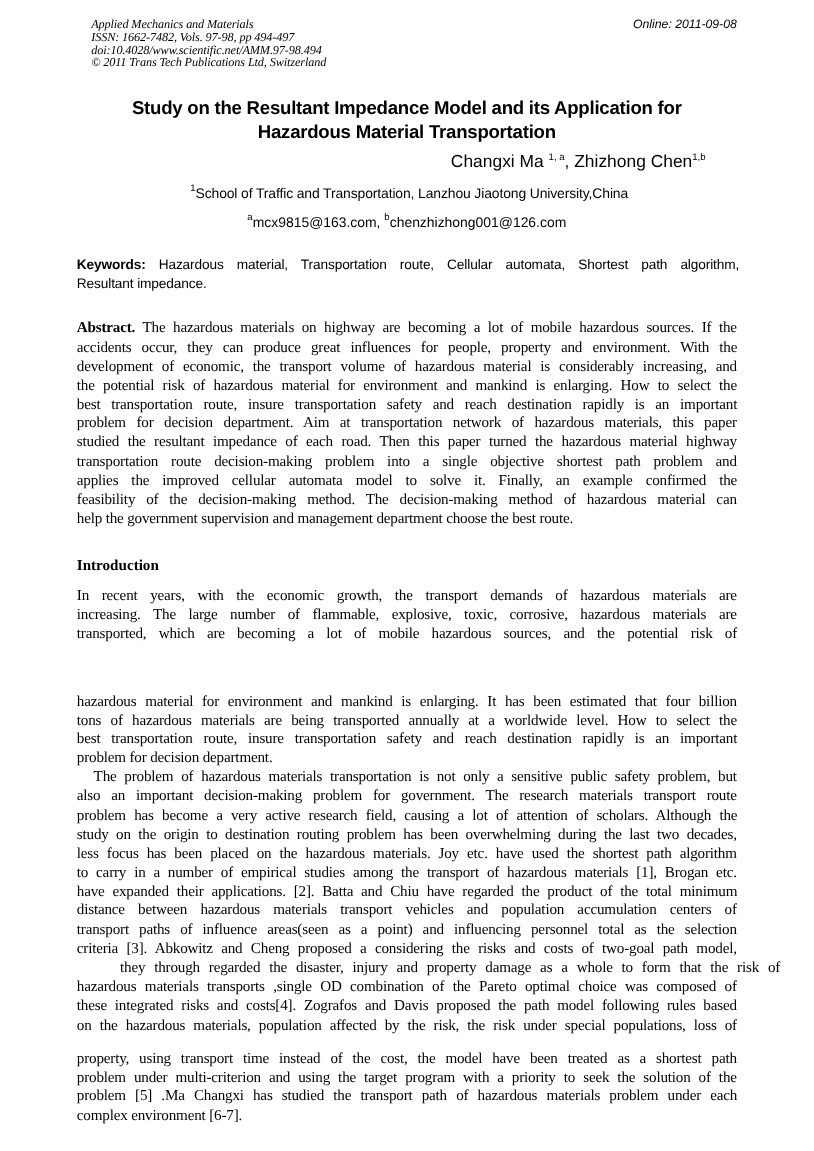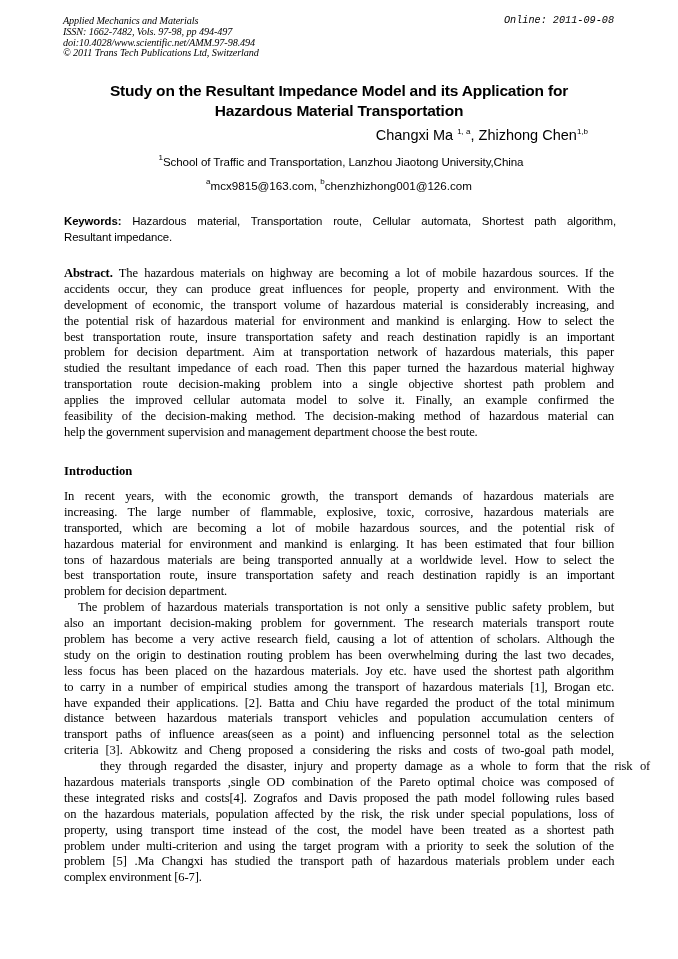--- a/index.html
+++ b/index.html
@@ -1,19 +1,19 @@
 <!DOCTYPE html>
 <html><head>
 <meta charset="utf-8">
 <style>
   html, body { margin: 0; padding: 0; background: #ffffff; }
   body { width: 678px; height: 959px; position: relative; overflow: hidden; color: #000; }
-  .hdr { position: absolute; left: 63px; top: 16px; font-family: "Liberation Serif", serif; font-style: italic; font-size: 10.2px; line-height: 10.8px; letter-spacing: -0.1px; }
+  .hdr { position: absolute; left: 76px; top: 16px; font-family: "Liberation Serif", serif; font-style: italic; font-size: 10.2px; line-height: 10.8px; letter-spacing: -0.1px; }
   .hdr div { white-space: nowrap; }
-  .online { position: absolute; right: 64px; top: 16px; font-family: Liberation Mono, monospace; font-style: italic; font-size: 10.2px; line-height: 10.8px; white-space: nowrap; padding-left: 16px; }
+  .online { position: absolute; right: 64px; top: 16px; font-family: Liberation Sans, sans-serif; font-style: italic; font-size: 10.2px; line-height: 10.8px; white-space: nowrap; padding-left: 16px; }
   .title { position: absolute; left: 0; width: 678px; top: 81px; text-align: center; font-family: "Liberation Sans", sans-serif; font-weight: bold; font-size: 15.5px; line-height: 19.5px; letter-spacing: -0.2px; }
   .authors { position: absolute; left: 0; width: 588px; top: 126px; text-align: right; font-family: "Liberation Sans", sans-serif; font-size: 14.5px; line-height: 18px; }
   .authors sup, .affil sup, .emails sup { font-size: 8px; vertical-align: 6px; line-height: 0; }
   .affil { position: absolute; left: 2px; width: 678px; top: 155px; text-align: center; font-family: "Liberation Sans", sans-serif; font-size: 11.6px; line-height: 14px; letter-spacing: -0.1px; }
   .emails { position: absolute; left: 0; width: 678px; top: 179px; text-align: center; font-family: "Liberation Sans", sans-serif; font-size: 11.6px; line-height: 14px; }
   .kw { position: absolute; left: 64px; width: 552px; top: 214px; font-family: "Liberation Sans", sans-serif; font-size: 11.4px; line-height: 15px; letter-spacing: -0.1px; }
   .kw b { font-weight: bold; }
   .body-text { position: absolute; left: 64px; width: 550px; font-family: "Liberation Serif", serif; font-size: 12.6px; line-height: 15.9px; letter-spacing: -0.15px; }
   .line { display: block; white-space: nowrap; text-align: justify; text-align-last: justify; height: 15.9px; overflow: visible; }
   .line.last { text-align-last: left; }
@@ -63,35 +63,35 @@
   <span class="line" style="display: block; width: auto; word-spacing: 6.09091px;">feasibility of the decision-making method. The decision-making method of hazardous material can</span>
   <span class="line last">help the government supervision and management department choose the best route.</span>
 </div>
 
 <div class="intro-head">Introduction</div>
 
 <div class="body-text intro">
   <span class="line" style="display: block; width: auto; word-spacing: 7.53846px;">In recent years, with the economic growth, the transport demands of hazardous materials are</span>
   <span class="line" style="display: block; width: auto; word-spacing: 7.45455px;">increasing. The large number of flammable, explosive, toxic, corrosive, hazardous materials are</span>
   <span class="line" style="display: block; width: auto; word-spacing: 7.21429px;">transported, which are becoming a lot of mobile hazardous sources, and the potential risk of</span>
-  <span class="line" style="display: block; width: auto; word-spacing: 4.28571px;">hazardous material for environment and mankind is enlarging. It has been estimated that four billion</span>
+  <span class="line" style="display: block; width: auto; word-spacing: 4.28571px; margin-top: 40px;">hazardous material for environment and mankind is enlarging. It has been estimated that four billion</span>
   <span class="line" style="display: block; width: auto; word-spacing: 4.73333px;">tons of hazardous materials are being transported annually at a worldwide level. How to select the</span>
   <span class="line" style="display: block; width: auto; word-spacing: 6px;">best transportation route, insure transportation safety and reach destination rapidly is an important</span>
   <span class="line last">problem for decision department.</span>
   <span class="line indent" style="display: block; width: auto; word-spacing: 2.42857px;">The problem of hazardous materials transportation is not only a sensitive public safety problem, but</span>
   <span class="line" style="display: block; width: auto; word-spacing: 5.27273px;">also an important decision-making problem for government. The research materials transport route</span>
   <span class="line" style="display: block; width: auto; word-spacing: 3.875px;">problem has become a very active research field, causing a lot of attention of scholars. Although the</span>
   <span class="line" style="display: block; width: auto; word-spacing: 3.2px;">study on the origin to destination routing problem has been overwhelming during the last two decades,</span>
   <span class="line" style="display: block; width: auto; word-spacing: 3.6875px;">less focus has been  placed on the hazardous materials. Joy etc. have used the shortest path algorithm</span>
   <span class="line" style="display: block; width: auto; word-spacing: 3.5625px;">to carry in a number of empirical studies among the transport of hazardous materials [1], Brogan etc.</span>
   <span class="line" style="display: block; width: auto; word-spacing: 3.53333px;">have expanded their applications. [2]. Batta and Chiu have regarded the product of the total minimum</span>
   <span class="line" style="display: block; width: auto; word-spacing: 8px;">distance between hazardous materials transport vehicles and population accumulation centers of</span>
   <span class="line" style="display: block; width: auto; word-spacing: 5.42857px;">transport paths of influence areas(seen as a point) and influencing personnel total as the selection</span>
   <span class="line" style="display: block; width: auto; word-spacing: 3.93333px;">criteria [3]. Abkowitz and Cheng proposed a considering the risks and costs of two-goal path model,</span>
   <span class="line" style="display: block; width: auto; word-spacing: 4.41176px; margin-left: 36px;">they through regarded the disaster, injury and property damage as a whole to form that the risk of</span>
   <span class="line" style="display: block; width: auto; word-spacing: 4px;">hazardous materials transports ,single OD combination of the Pareto optimal choice was composed of</span>
   <span class="line" style="display: block; width: auto; word-spacing: 3.57143px;">these integrated risks and costs[4]. Zografos and Davis proposed the path model following rules based</span>
   <span class="line" style="display: block; width: auto; word-spacing: 3.73333px;">on the hazardous materials, population affected by the risk, the risk under special populations, loss of</span>
-  <span class="line" style="display: block; width: auto; word-spacing: 5.25px;">property, using transport time instead of the cost, the model have been treated as a shortest path</span>
+  <span class="line" style="display: block; width: auto; word-spacing: 5.25px; margin-top: 12px;">property, using transport time instead of the cost, the model have been treated as a shortest path</span>
   <span class="line" style="display: block; width: auto; word-spacing: 3.6875px;">problem under multi-criterion and using the target program with a priority to seek the solution of the</span>
   <span class="line" style="display: block; width: auto; word-spacing: 4.64286px;">problem [5] .Ma Changxi has studied the transport path of hazardous materials problem under each</span>
   <span class="line last">complex environment [6-7].</span>
 </div>
 
 </body></html>

